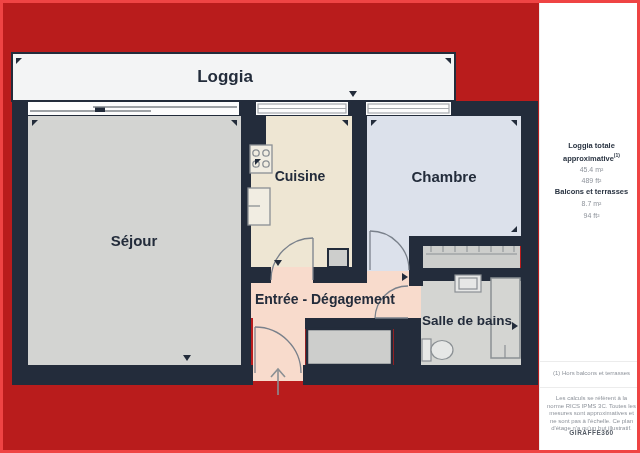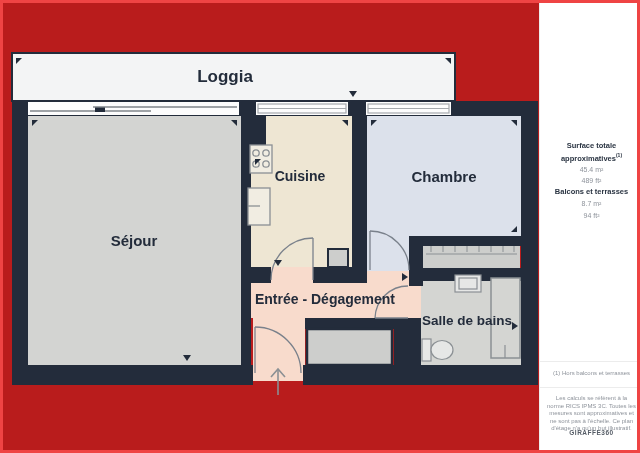--- a/index.html
+++ b/index.html
@@ -186,21 +186,21 @@
     <text x="131" y="243" class="room-label" font-size="15" text-anchor="middle">Séjour</text>
     <text x="297" y="178" class="room-label" font-size="14" text-anchor="middle">Cuisine</text>
     <text x="441" y="179" class="room-label" font-size="15" text-anchor="middle">Chambre</text>
     <text x="322" y="301" class="room-label" font-size="14" text-anchor="middle">Entrée - Dégagement</text>
     <text x="464" y="322" class="room-label" font-size="13.5" text-anchor="middle">Salle de bains</text>
   </svg>
 
   <aside class="panel">
     <div class="surface-block">
       <div class="h">
-        <span>Surface totale approximatives</span><sup>(1)</sup>
+        <span>Loggia totale approximative</span><sup>(1)</sup>
       </div>
       <div class="v">45.4 m²</div>
       <div class="v">489 ft²</div>
       <div class="h mt">Balcons et terrasses</div>
       <div class="v">8.7 m²</div>
       <div class="v">94 ft²</div>
     </div>
     <div class="divider d1"></div>
     <div class="footnote">(1) Hors balcons et terrasses</div>
     <div class="divider d2"></div>

